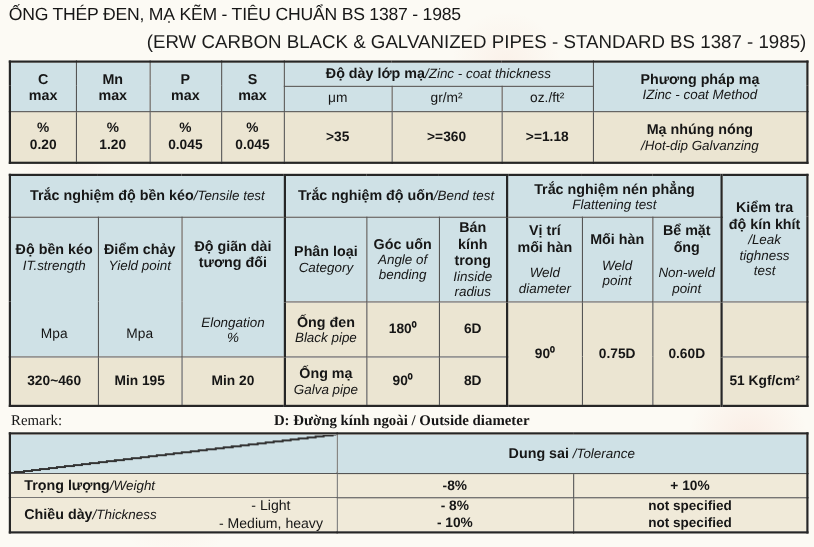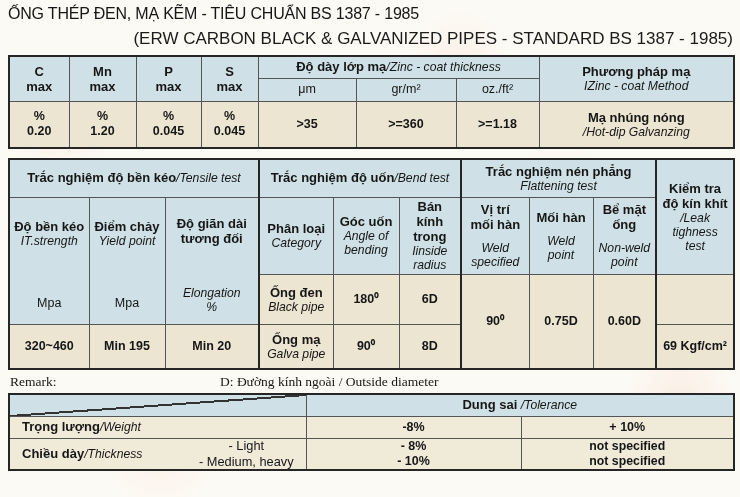--- a/index.html
+++ b/index.html
@@ -58,21 +58,21 @@
   .labCell{position:relative;text-align:left;}
   .labVN{position:absolute;left:12px;top:50%;transform:translateY(-50%);white-space:nowrap;}
   .subList{position:absolute;left:189px;top:50%;transform:translateY(-50%);text-align:center;font-size:12.8px;line-height:16px;font-weight:normal;}
   .two{line-height:15.5px;}
   .ns{font-weight:600;font-size:12.3px;}
   .remark{
     position:absolute;top:374px;left:0;width:740px;height:18px;
     font-family:"Liberation Serif", serif;font-size:13.5px;
   }
   .remark .rl{position:absolute;left:10px;font-weight:normal;}
-  .remark .rt{position:absolute;left:220px;font-weight:normal;}
+  .remark .rt{position:absolute;left:249px;font-weight:bold;}
 </style>
 </head>
 <body>
 
 <div class="watermark"></div>
 
 <div class="title">ỐNG THÉP ĐEN, MẠ KẼM - TIÊU CHUẨN BS 1387 - 1985</div>
 <div class="subtitle">(ERW CARBON BLACK &amp; GALVANIZED PIPES - STANDARD BS 1387 - 1985)</div>
 
 <table class="t" style="left:8px;top:55px;width:725px;">
@@ -213,21 +213,21 @@
     <td class="blue">
       <div class="vn">Góc uốn</div>
       <div class="en" style="padding:0 6px">Angle of bending</div>
     </td>
     <td class="blue">
       <div class="vn" style="padding:0 4px">Bán kính trong</div>
       <div class="en" style="padding:0 6px">Iinside radius</div>
     </td>
     <td class="blue thickL">
       <div class="vn" style="padding:0 8px">Vị trí mối hàn</div>
-      <div class="en gap8" style="padding:0 4px">Weld specified</div>
+      <div class="en gap8" style="padding:0 4px">Weld diameter</div>
     </td>
     <td class="blue">
       <div class="vn">Mối hàn</div>
       <div class="en gap8" style="padding:0 10px">Weld point</div>
     </td>
     <td class="blue">
       <div class="vn" style="padding:0 8px">Bể mặt ống</div>
       <div class="en gap8" style="padding:0 2px">Non-weld point</div>
     </td>
   </tr>
@@ -246,38 +246,38 @@
   <tr style="height:45px">
     <td class="cream val">320~460</td>
     <td class="cream val">Min 195</td>
     <td class="cream val">Min 20</td>
     <td class="cream thickL">
       <div class="vn">Ống mạ</div>
       <div class="en">Galva pipe</div>
     </td>
     <td class="cream val">90⁰</td>
     <td class="cream val">8D</td>
-    <td class="cream thickL val">69 Kgf/cm²</td>
+    <td class="cream thickL val">51 Kgf/cm²</td>
   </tr>
 </tbody>
   </table>
 
 <div class="remark">
   <span class="rl">Remark:</span>
   <span class="rt">D: Đường kính ngoài / Outside diameter</span>
 </div>
 
 <table class="t" style="left:8px;top:393px;width:725px;">
   <colgroup>
     <col style="width:297px">
       <col style="width:215px">
       <col style="width:213px">
   </colgroup>
   <tbody>
-      <tr style="height:22px">
+      <tr style="height:36px">
     <td class="diag"></td>
     <td colspan="2" class="blue">
       <span class="vn">Dung sai</span><span class="en"> /Tolerance</span>
     </td>
   </tr>
   <tr style="height:22px">
     <td class="paper labCell">
       <span class="labVN"><span class="vn">Trọng lượng</span><span class="en">/Weight</span></span>
     </td>
     <td class="paper val">-8%</td>

